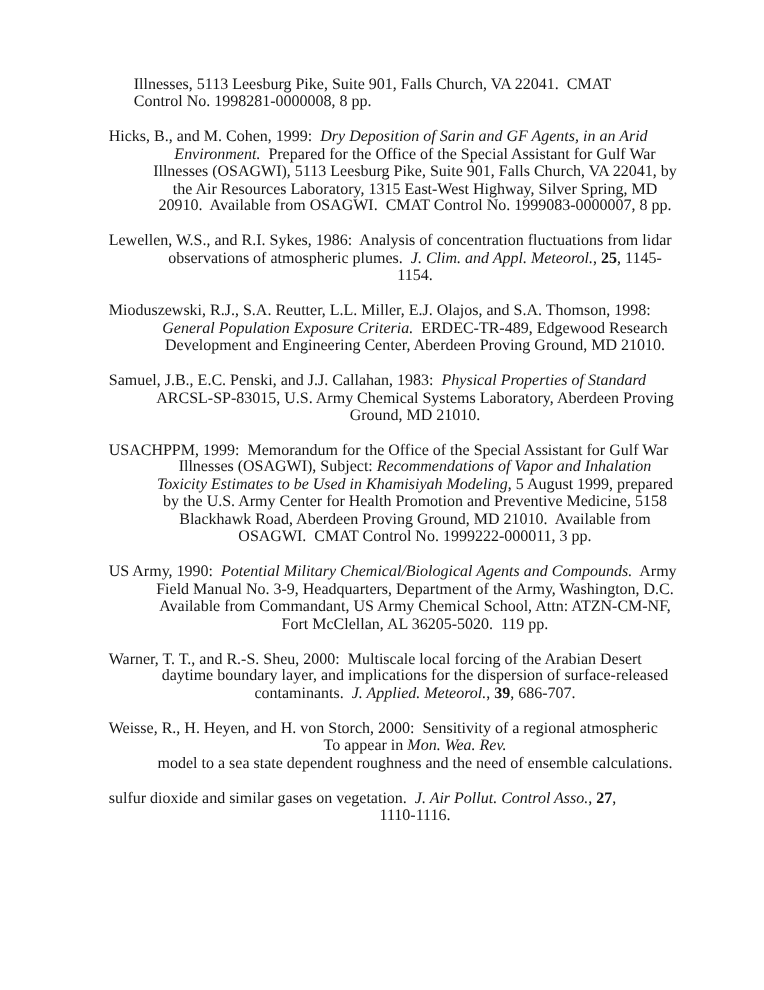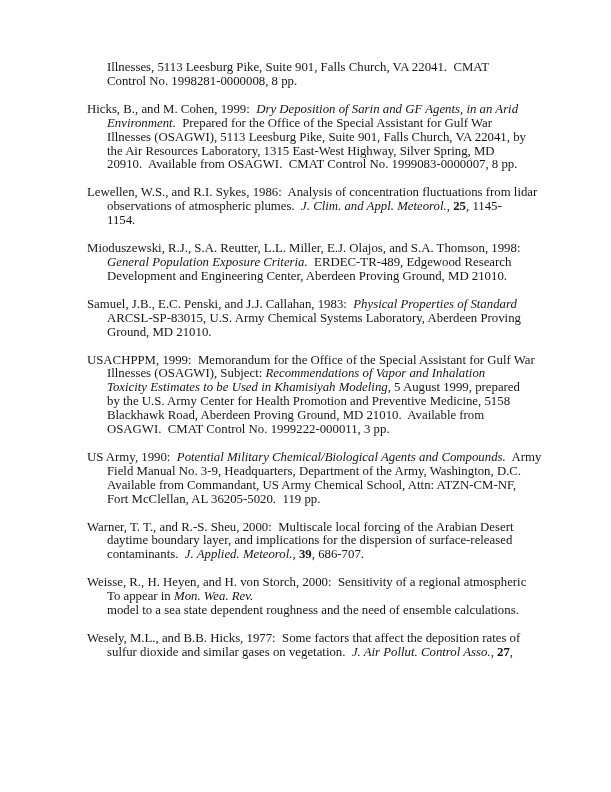--- a/index.html
+++ b/index.html
@@ -26,20 +26,21 @@
   }
   .ref {
     margin: 0 0 14px 0;
   }
   .line {
     white-space: pre;
   }
   
   .ref:not(.continuation) .line + .line {
     padding-left: 20px;
+    text-align: center;
   }
   
   .ref.continuation .line {
     padding-left: 20px;
   }
   .it { font-style: italic; }
   .bd { font-weight: bold; }
   .footer {
     position: absolute;
     left: 87px;
@@ -101,21 +102,20 @@
         <div class="line"><span>Warner, T. T., and R.-S. Sheu, 2000:  Multiscale local forcing of the Arabian Desert</span></div>
         <div class="line"><span>daytime boundary layer, and implications for the dispersion of surface-released</span></div>
         <div class="line"><span>contaminants.  </span><span class="it">J. Applied. Meteorol.</span><span>, </span><span class="bd">39</span><span>, 686-707.</span></div>
       </div>
       <div class="ref">
         <div class="line"><span>Weisse, R., H. Heyen, and H. von Storch, 2000:  Sensitivity of a regional atmospheric</span></div>
         <div class="line"><span>To appear in </span><span class="it">Mon. Wea. Rev.</span></div>
         <div class="line"><span>model to a sea state dependent roughness and the need of ensemble calculations.</span></div>
       </div>
       <div class="ref">
-        <div class="line"><span>Wesely, M.L., and B.B. Hicks, 1977:  Some factors that affect the deposition rates of</span></div>
         <div class="line"><span>sulfur dioxide and similar gases on vegetation.  </span><span class="it">J. Air Pollut. Control Asso.</span><span>, </span><span class="bd">27</span><span>,</span></div>
         <div class="line"><span>1110-1116.</span></div>
       </div>
     </div>
   <div class="footer">
     <span>D:\kham2\review.2000\kham2review 4 dec 2000.doc</span>
     <span>18</span>
   </div>
 </div>
 

